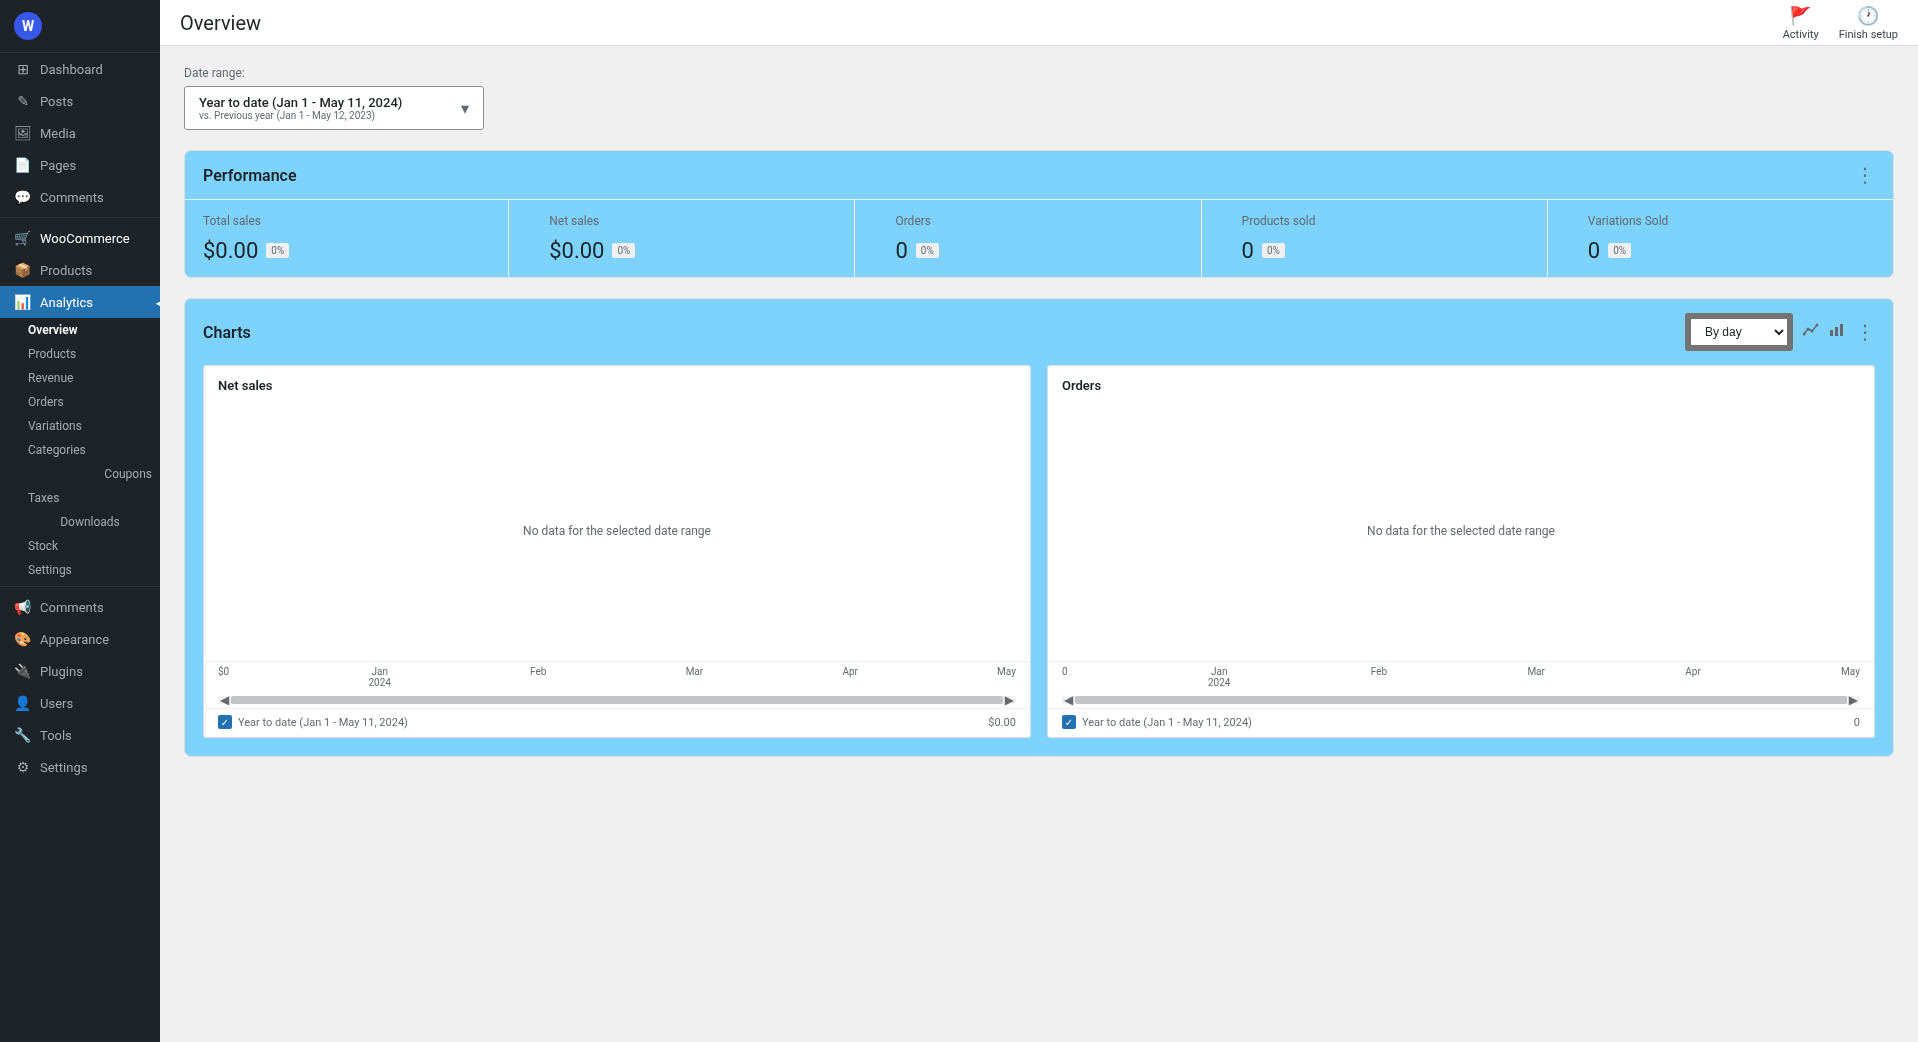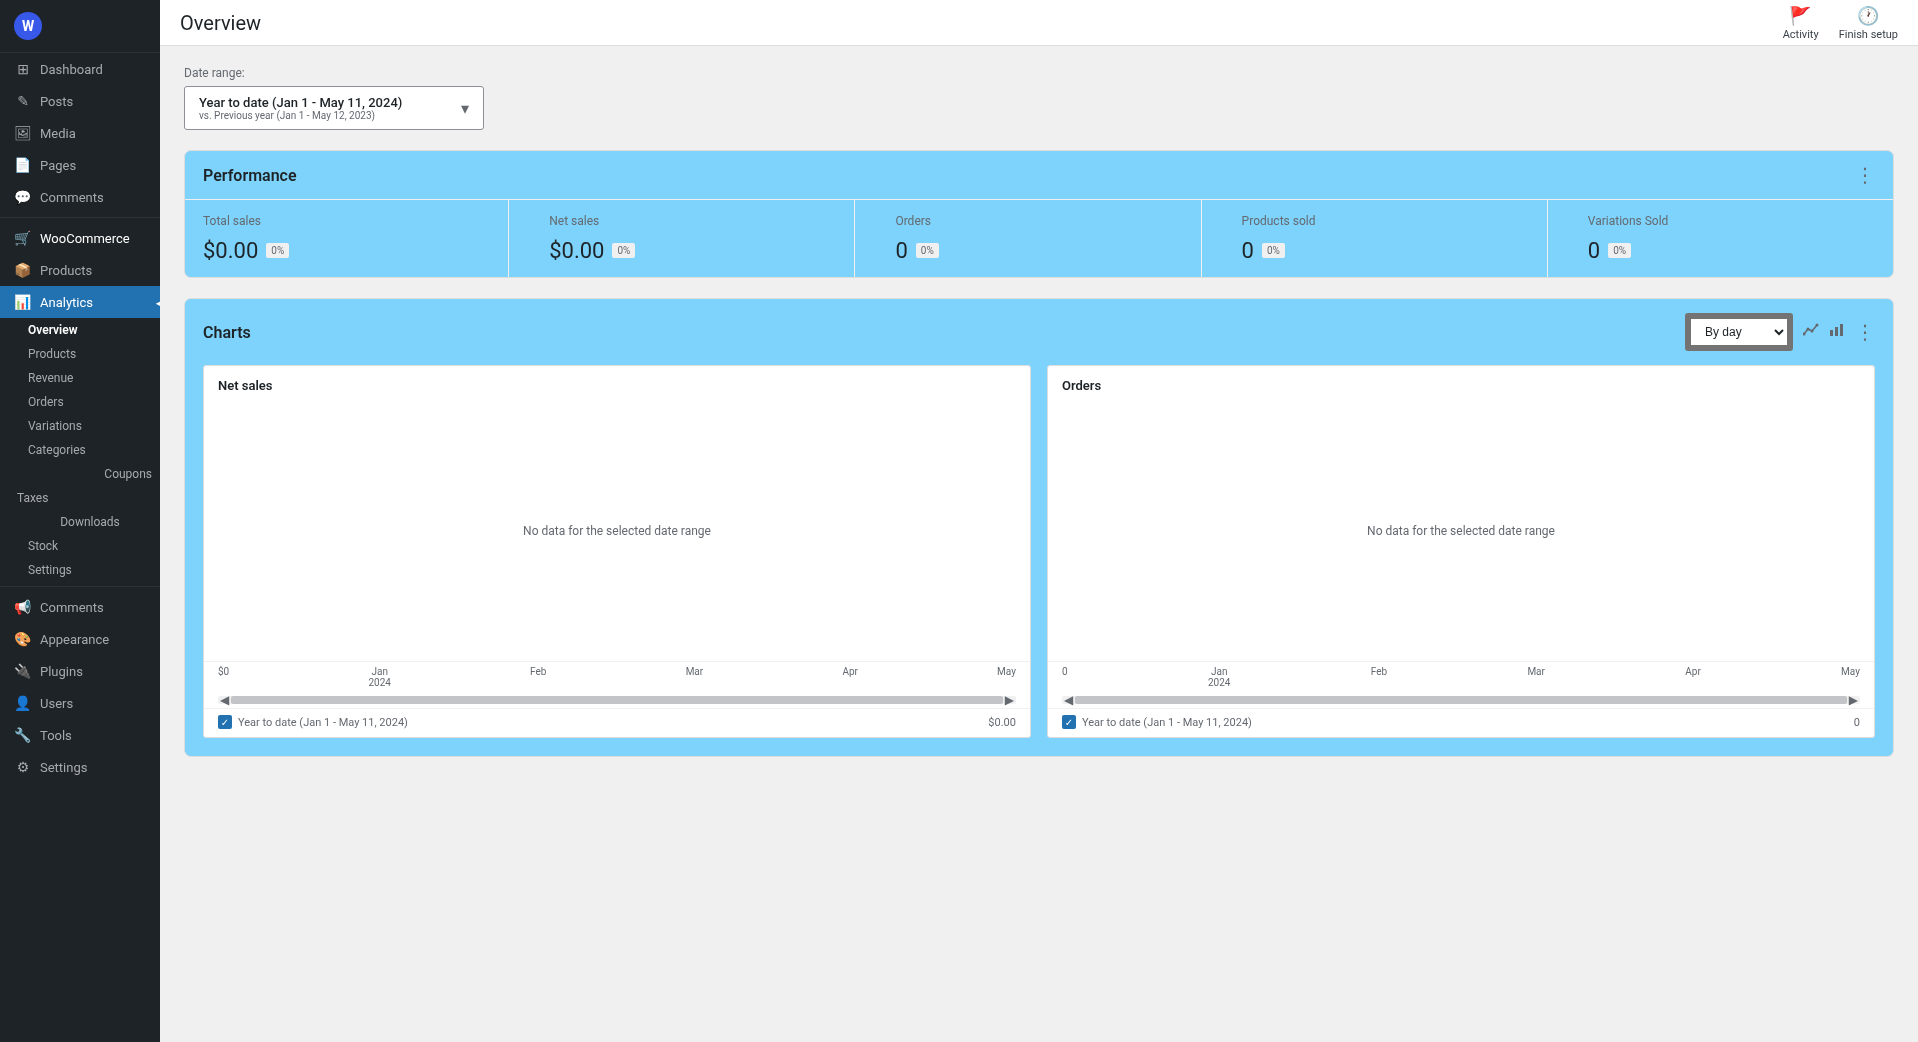--- a/index.html
+++ b/index.html
@@ -277,21 +277,21 @@
   </div>
 
   <div>
     <div class="sidebar-sub-item active" style="padding-left:28px; color:#fff;">Overview</div>
     <div class="sidebar-sub-item" style="padding-left:28px;">Products</div>
     <div class="sidebar-sub-item" style="padding-left:28px;">Revenue</div>
     <div class="sidebar-sub-item" style="padding-left:28px;">Orders</div>
     <div class="sidebar-sub-item" style="padding-left:28px;">Variations</div>
     <div class="sidebar-sub-item" style="padding-left:28px;">Categories</div>
     <div class="sidebar-sub-item" style="padding-left:32px;text-align:right;">Coupons</div>
-    <div class="sidebar-sub-item" style="padding-left:17px;">Taxes</div>
+    <div class="sidebar-sub-item" style="padding-left:28px;">Taxes</div>
     <div class="sidebar-sub-item" style="padding-left:28px;text-align:center;">Downloads</div>
     <div class="sidebar-sub-item" style="padding-left:28px;">Stock</div>
     <div class="sidebar-sub-item" style="padding-left:28px;">Settings</div>
   </div>
   <div class="sidebar-section-divider"></div>
   <div class="sidebar-item">
     <span class="sidebar-icon">📢</span>
     <span>Comments</span>
   </div>
   <div class="sidebar-item">

